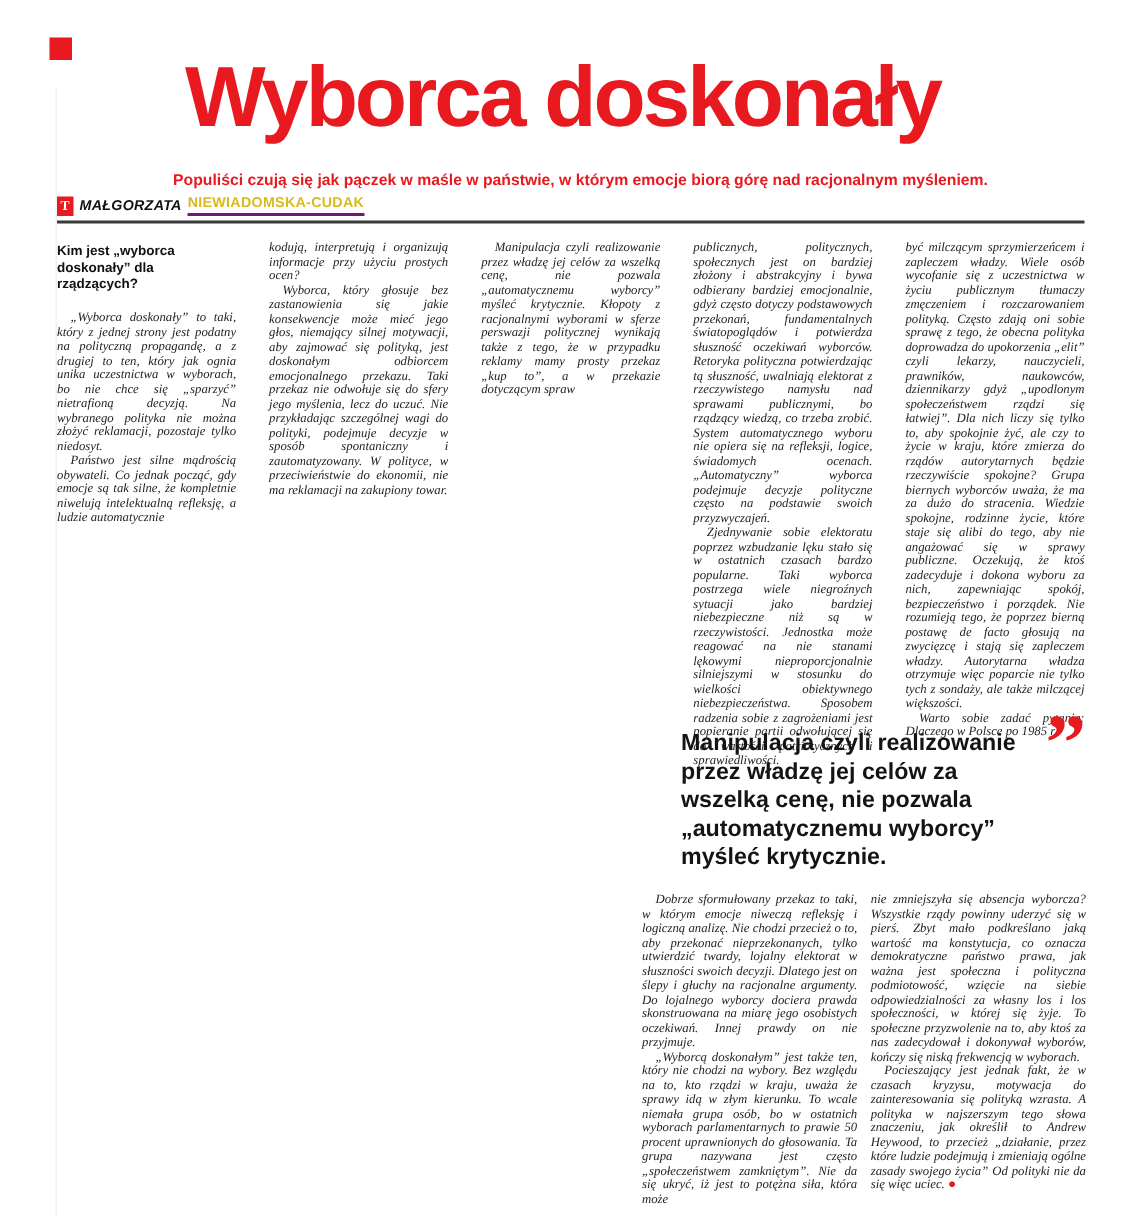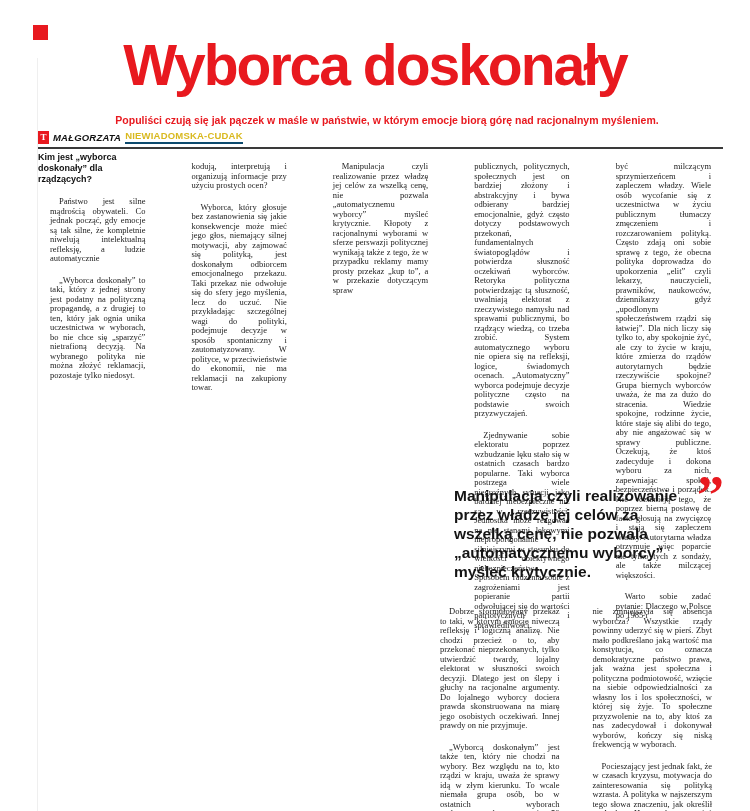--- a/index.html
+++ b/index.html
@@ -13,28 +13,28 @@
   .subtitle{position:absolute;left:0;right:0;top:114px;margin:0;text-align:center;
             font-family:"Liberation Sans",sans-serif;font-weight:bold;font-size:10.5px;
             color:#e8191f;padding-left:24px;}
   .byline{position:absolute;left:38px;top:130px;display:flex;align-items:center;gap:4px;
           font-family:"Liberation Sans",sans-serif;font-weight:bold;font-size:9.5px;
           letter-spacing:.2px;}
   .t-logo{display:inline-flex;align-items:center;justify-content:center;width:11px;height:13px;
           background:#e8191f;color:#fff;font-size:9px;font-family:"Liberation Serif",serif;
           font-weight:bold;}
   .byline-first{color:#111;font-style:italic;}
-  .byline-last{color:#d9b91f;border-bottom:2px solid #0c4a6e;padding-bottom:1px;}
+  .byline-last{color:#d9b91f;border-bottom:2px solid #701a75;padding-bottom:1px;}
   .header-rule{position:absolute;left:38px;right:27px;top:147px;height:2px;background:#3a3a3a;}
 
-  .columns{position:absolute;left:38px;right:27px;top:150px;display:flex;gap:22px;}
+  .columns{position:absolute;left:38px;right:27px;top:160px;display:flex;gap:22px;}
   .col{flex:1;min-width:0;}
   .col-heading{margin:2px 0 12px 0;font-family:"Liberation Sans",sans-serif;
                font-size:9px;line-height:11px;color:#111;font-weight:bold;}
-  .col p,.bcol p{margin:12px;font-size:8.5px;line-height:9.5px;text-align:justify;color:#222;}
+  .col p,.bcol p{margin:0;font-size:8.5px;line-height:9.5px;text-align:justify;color:#222;font-style:italic;}
   p.ind{text-indent:9px;}
 
   .bottom-block{position:absolute;left:428px;top:484px;width:296px;}
   .pullquote{position:relative;padding:2px 44px 0 26px;}
   .qtext{display:block;font-family:"Liberation Sans",sans-serif;font-weight:bold;
          font-size:15.5px;line-height:19px;color:#141414;}
   .qmark{position:absolute;right:0;top:-16px;color:#e8191f;
          font-family:"Liberation Serif",serif;font-weight:bold;font-size:54px;line-height:1;}
   .bcols{display:flex;gap:9px;margin-top:14px;}
   .bcol{flex:1;min-width:0;}
@@ -53,22 +53,22 @@
   <div class="byline">
     <span class="t-logo">T</span>
     <span class="byline-first">MAŁGORZATA</span>
     <span class="byline-last">NIEWIADOMSKA-CUDAK</span>
   </div>
   <div class="header-rule"></div>
 
   <div class="columns">
     <div class="col">
       <h3 class="col-heading">Kim jest „wyborca doskonały” dla rządzących?</h3>
+      <p class="ind">„Wyborca doskonały” to taki, który z jednej strony jest podatny na polityczną propagandę, a z drugiej to ten, który jak ognia unika uczestnictwa w wyborach, bo nie chce się „sparzyć” nietrafioną decyzją. Na wybranego polityka nie można złożyć reklamacji, pozostaje tylko niedosyt.</p>
       <p class="ind">Państwo jest silne mądrością obywateli. Co jednak począć, gdy emocje są tak silne, że kompletnie niwelują intelektualną refleksję, a ludzie automatycznie</p>
-      <p class="ind">„Wyborca doskonały” to taki, który z jednej strony jest podatny na polityczną propagandę, a z drugiej to ten, który jak ognia unika uczestnictwa w wyborach, bo nie chce się „sparzyć” nietrafioną decyzją. Na wybranego polityka nie można złożyć reklamacji, pozostaje tylko niedosyt.</p>
     </div>
     <div class="col">
       <p>kodują, interpretują i organizują informacje przy użyciu prostych ocen?</p>
       <p class="ind">Wyborca, który głosuje bez zastanowienia się jakie konsekwencje może mieć jego głos, niemający silnej motywacji, aby zajmować się polityką, jest doskonałym odbiorcem emocjonalnego przekazu. Taki przekaz nie odwołuje się do sfery jego myślenia, lecz do uczuć. Nie przykładając szczególnej wagi do polityki, podejmuje decyzje w sposób spontaniczny i zautomatyzowany. W polityce, w przeciwieństwie do ekonomii, nie ma reklamacji na zakupiony towar.</p>
     </div>
     <div class="col">
       <p class="ind">Manipulacja czyli realizowanie przez władzę jej celów za wszelką cenę, nie pozwala „automatycznemu wyborcy” myśleć krytycznie. Kłopoty z racjonalnymi wyborami w sferze perswazji politycznej wynikają także z tego, że w przypadku reklamy mamy prosty przekaz „kup to”, a w przekazie dotyczącym spraw</p>
     </div>
     <div class="col">
       <p>publicznych, politycznych, społecznych jest on bardziej złożony i abstrakcyjny i bywa odbierany bardziej emocjonalnie, gdyż często dotyczy podstawowych przekonań, fundamentalnych światopoglądów i potwierdza słuszność oczekiwań wyborców. Retoryka polityczna potwierdzając tą słuszność, uwalniają elektorat z rzeczywistego namysłu nad sprawami publicznymi, bo rządzący wiedzą, co trzeba zrobić. System automatycznego wyboru nie opiera się na refleksji, logice, świadomych ocenach. „Automatyczny” wyborca podejmuje decyzje polityczne często na podstawie swoich przyzwyczajeń.</p>

